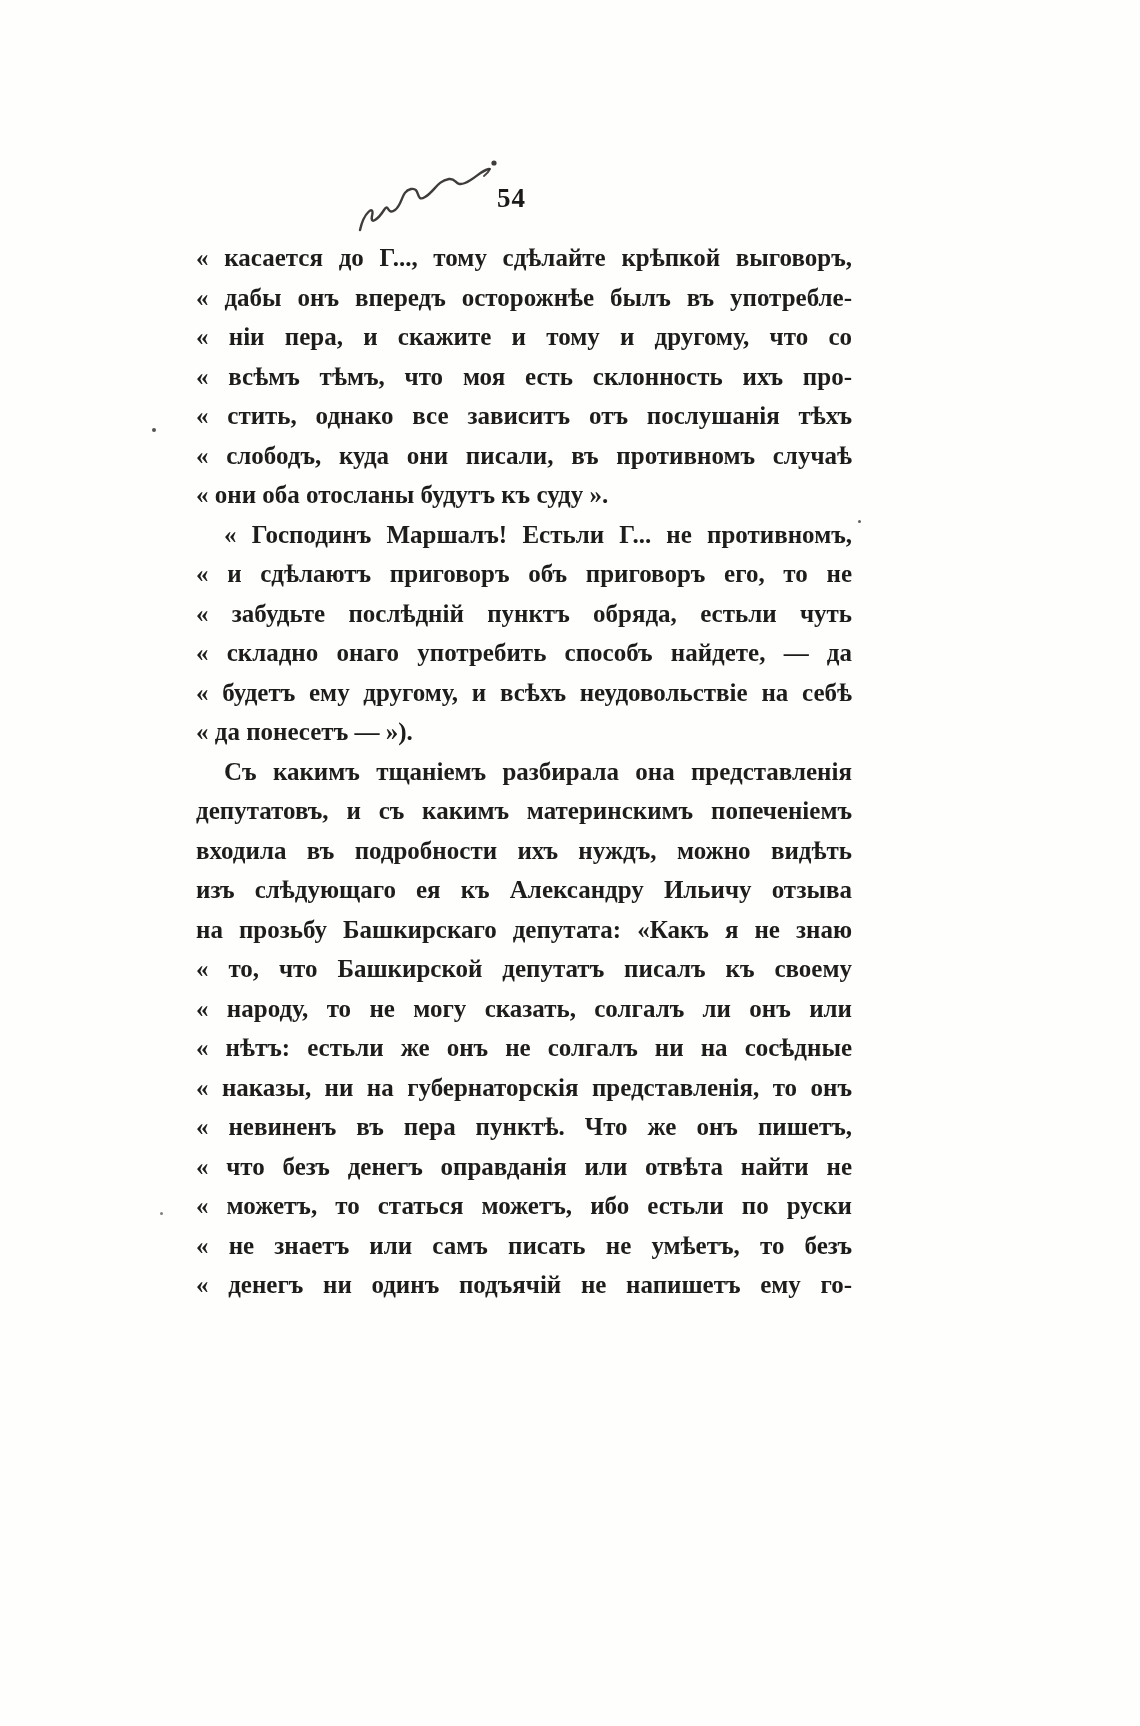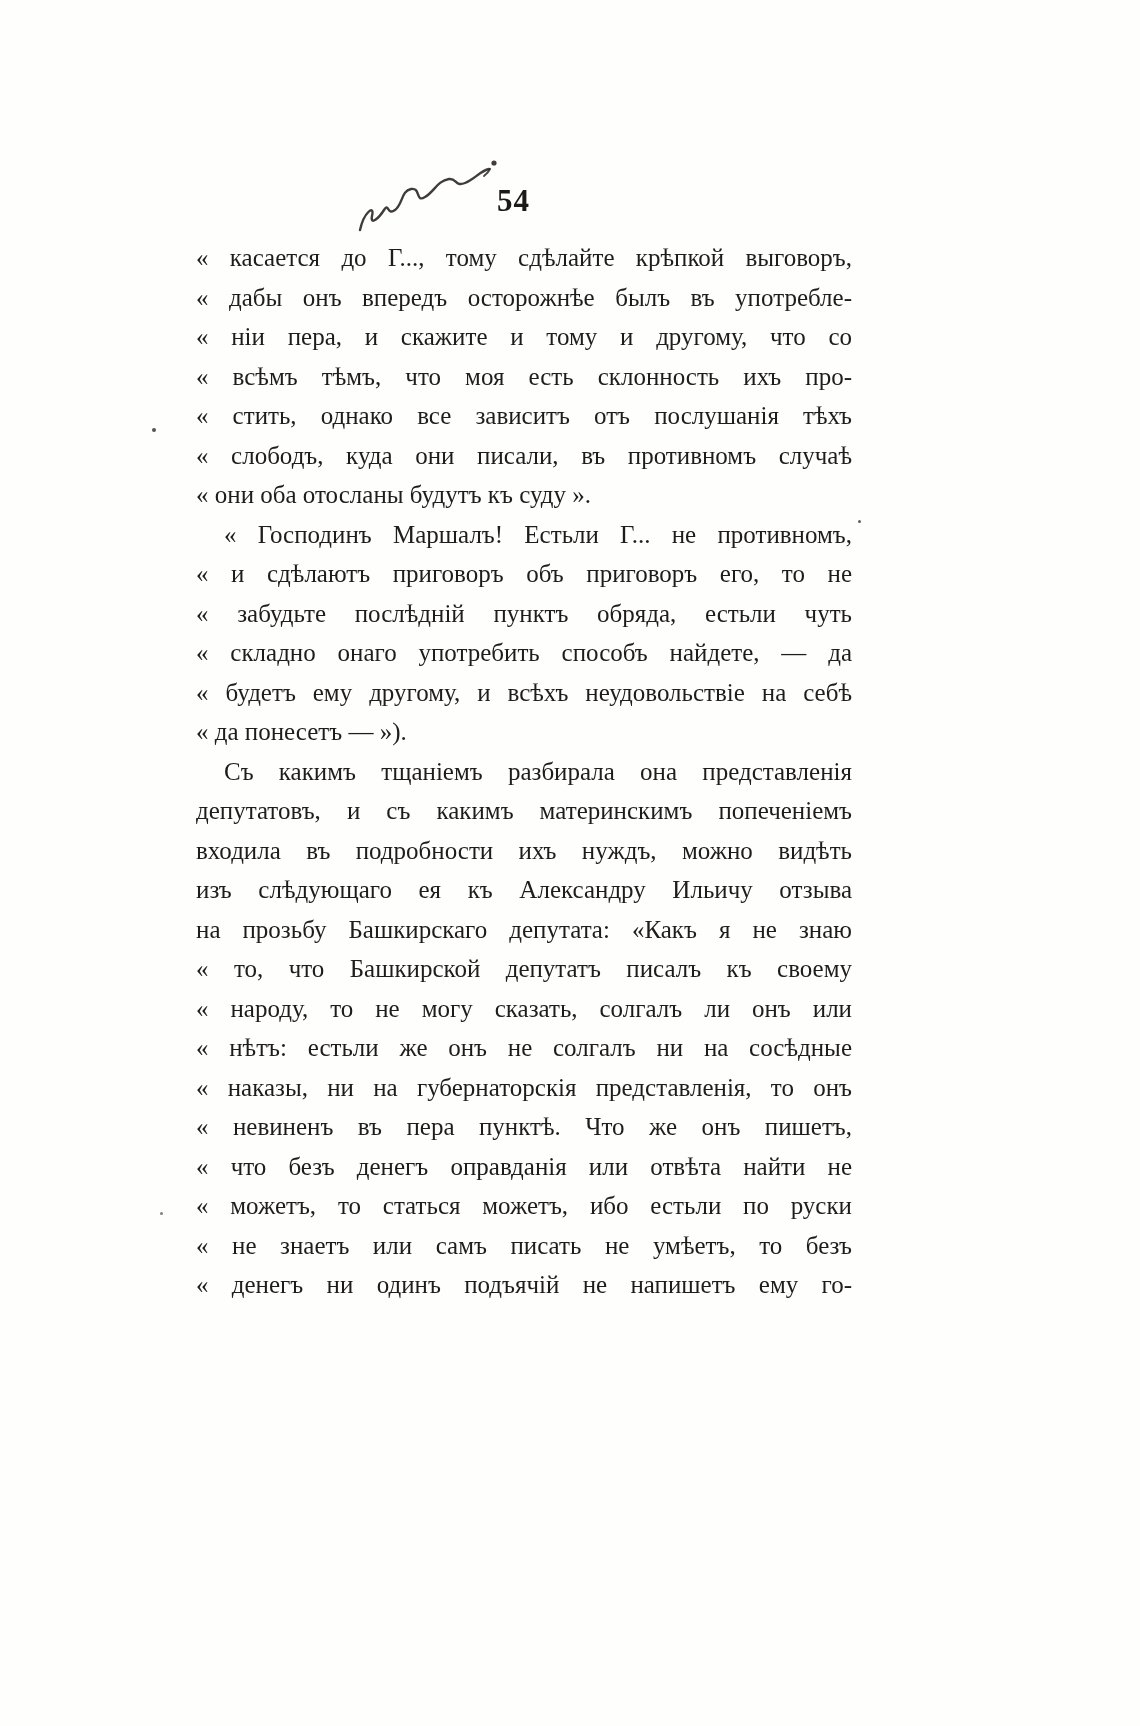--- a/index.html
+++ b/index.html
@@ -18,39 +18,39 @@
     position: absolute;
     inset: 0;
     background: #fefefd;
     color: #1f1d1b;
   }
   
   .page-number {
     position: absolute;
     left: 497px;
     top: 183px;
-    font-size: 31px;
+    font-size: 27px;
     font-weight: bold;
     letter-spacing: 1px;
     color: #1c1a18;
   }
   
   .annotation {
     position: absolute;
     left: 356px;
     top: 158px;
   }
   
   .text-block {
     position: absolute;
     left: 196px;
     top: 238px;
     width: 656px;
     font-size: 25px;
-    font-weight: normal;
+    font-weight: bold;
     line-height: 39.5px;
     color: #1f1d1b;
   }
   .paragraph {
     margin: 0;
   }
   .line {
     height: 39.5px;
     overflow: hidden;
     text-align: justify;

